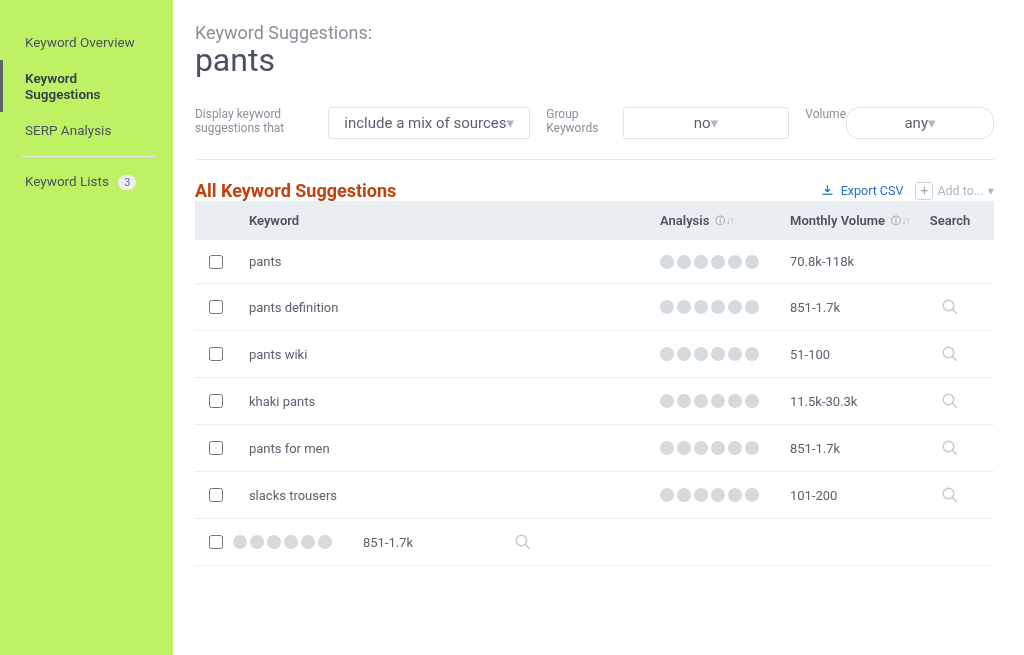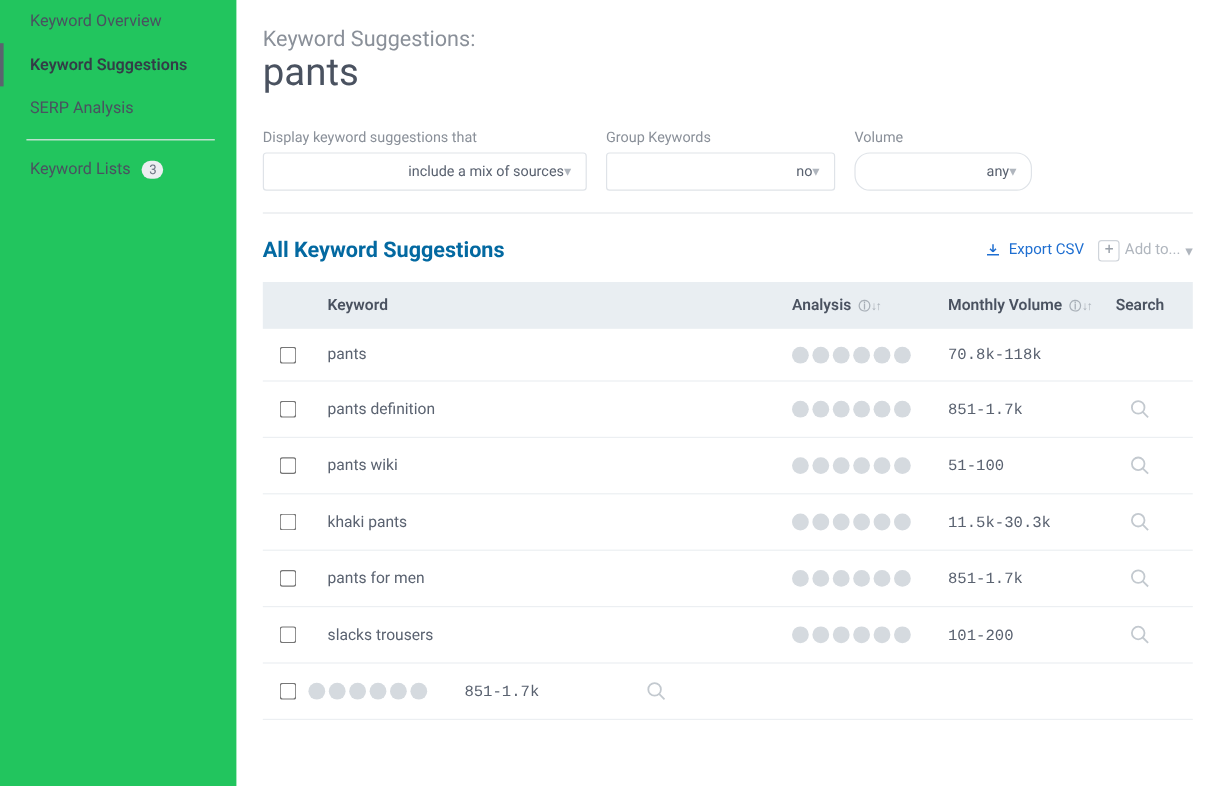--- a/index.html
+++ b/index.html
@@ -1,61 +1,61 @@
 <!DOCTYPE html>
 <html><head>
 <meta charset="utf-8">
 <style>
   * { box-sizing: border-box; margin: 0; padding: 0; }
   body { font-family: -apple-system, BlinkMacSystemFont, "Segoe UI", Roboto, sans-serif; background: #fff; color: #4a5260; font-size: 13px; width: 1024px; }
   .layout { display: flex; min-height: 655px; }
-  .sidebar { width: 197px; background: #22c55e; }
+  .sidebar { width: 197px; background: #bef264; padding-top: 24px; }
   .sidebar-item { padding: 10px 22px; font-size: 13.5px; color: #4a5260; cursor: pointer; border-left: 3px solid transparent; }
   .sidebar-item.active { border-left: 3px solid #5a646e; font-weight: 600; color: #333d47; }
   .sidebar-sep { height: 1px; background: #e5e8eb; margin: 8px 18px 6px 22px; }
   .sidebar-item .badge { display: inline-block; margin-left: 6px; background: #eceef1; border-radius: 8px; padding: 1px 6px; font-size: 11px; color: #6a7280; }
 
   .main { flex: 1; padding: 22px 30px 0 22px; }
   .page-title-small { font-size: 18px; color: #8a9099; font-weight: 400; }
   .page-title-big { font-size: 32px; color: #4a5260; font-weight: 400; margin-top: -2px; }
 
   .filters { display: flex; gap: 16px; margin-top: 28px; }
-  .filter { display: flex; flex-direction: column; }
+  .filter { display: flex; flex-direction: row; }
   .filter label { font-size: 12px; color: #8a9099; margin-bottom: 6px; }
-  .select { border: 1px solid #dfe3e8; border-radius: 3px; background: #fff; height: 32px; display: flex; align-items: center; justify-content: flex-end; padding: 0 12px; color: #5a6270; font-size: 12px; cursor: pointer; }
+  .select { border: 1px solid #dfe3e8; border-radius: 3px; background: #fff; height: 32px; display: flex; align-items: center; justify-content: center; padding: 0 0; color: #5a6270; font-size: 15px; cursor: pointer; }
   .select .chev { color: #b0b6be; }
   .filter.f0 .select { width: 270px; }
   .filter.f1 .select { width: 191px; }
   .filter.f2 .select { width: 148px; border-radius: 13px; }
 
   .divider { height: 1px; background: #e5e8eb; margin-top: 18px; }
 
   .section-head { display: flex; align-items: center; justify-content: space-between; margin-top: 20px; }
-  .section-title { font-size: 18px; font-weight: 700; color: #0369a1; }
+  .section-title { font-size: 18px; font-weight: 700; color: #c2410c; }
   .section-actions { display: flex; align-items: center; gap: 12px; }
   .export { display: inline-flex; align-items: center; gap: 6px; color: #1f6fd1; font-size: 12.5px; cursor: pointer; }
   .export svg { stroke: #1f6fd1; }
   .addto { display: inline-flex; align-items: center; gap: 4px; color: #b0b6be; font-size: 12.5px; cursor: pointer; }
   .addto .plus { border: 1px solid #cfd4da; border-radius: 3px; width: 18px; height: 18px; display: flex; align-items: center; justify-content: center; font-size: 13px; color: #9aa1aa; }
 
-  .table { margin-top: 16px; }
+  .table { }
   .thead { background: #e9eef2; display: flex; align-items: center; padding: 12px 14px; font-weight: 600; color: #4a5260; font-size: 13px; }
   .col-check { width: 24px; display:flex; align-items:center; }
   .col-check input { width: 14px; height: 14px; }
   .col-keyword { flex: 1; padding-left: 16px; }
   .col-rel { width: 130px; display: flex; align-items: center; gap: 6px; }
   .col-vol { width: 130px; display: flex; align-items: center; gap: 6px; }
   .col-search { width: 60px; text-align: center; }
   .sort-glyphs { color: #a9b0b8; font-size: 10px; letter-spacing: -1px; }
 
   .row { display: flex; align-items: center; padding: 14px 14px; border-bottom: 1px solid #eceff2; }
   .row .kw { flex: 1; padding-left: 16px; color: #5a6270; font-size: 13px; }
   .rel-dots { width: 130px; display: flex; gap: 3px; }
   .dot { width: 14px; height: 14px; border-radius: 50%; background: #d5dadf; }
-  .vol-cell { width: 130px; color: #5a6270; font-size: 13px; font-family: Liberation Mono, monospace; }
+  .vol-cell { width: 130px; color: #5a6270; font-size: 13px; }
   .search-cell { width: 60px; display: flex; justify-content: center; }
   .mag { width: 18px; height: 18px; stroke: #c3c9cf; fill: none; stroke-width: 2; cursor: pointer; }
 </style>
 </head>
 <body>
 
 <div class="layout">
   <aside class="sidebar">
     <div class="sidebar-item">
       <span>Keyword Overview</span>

